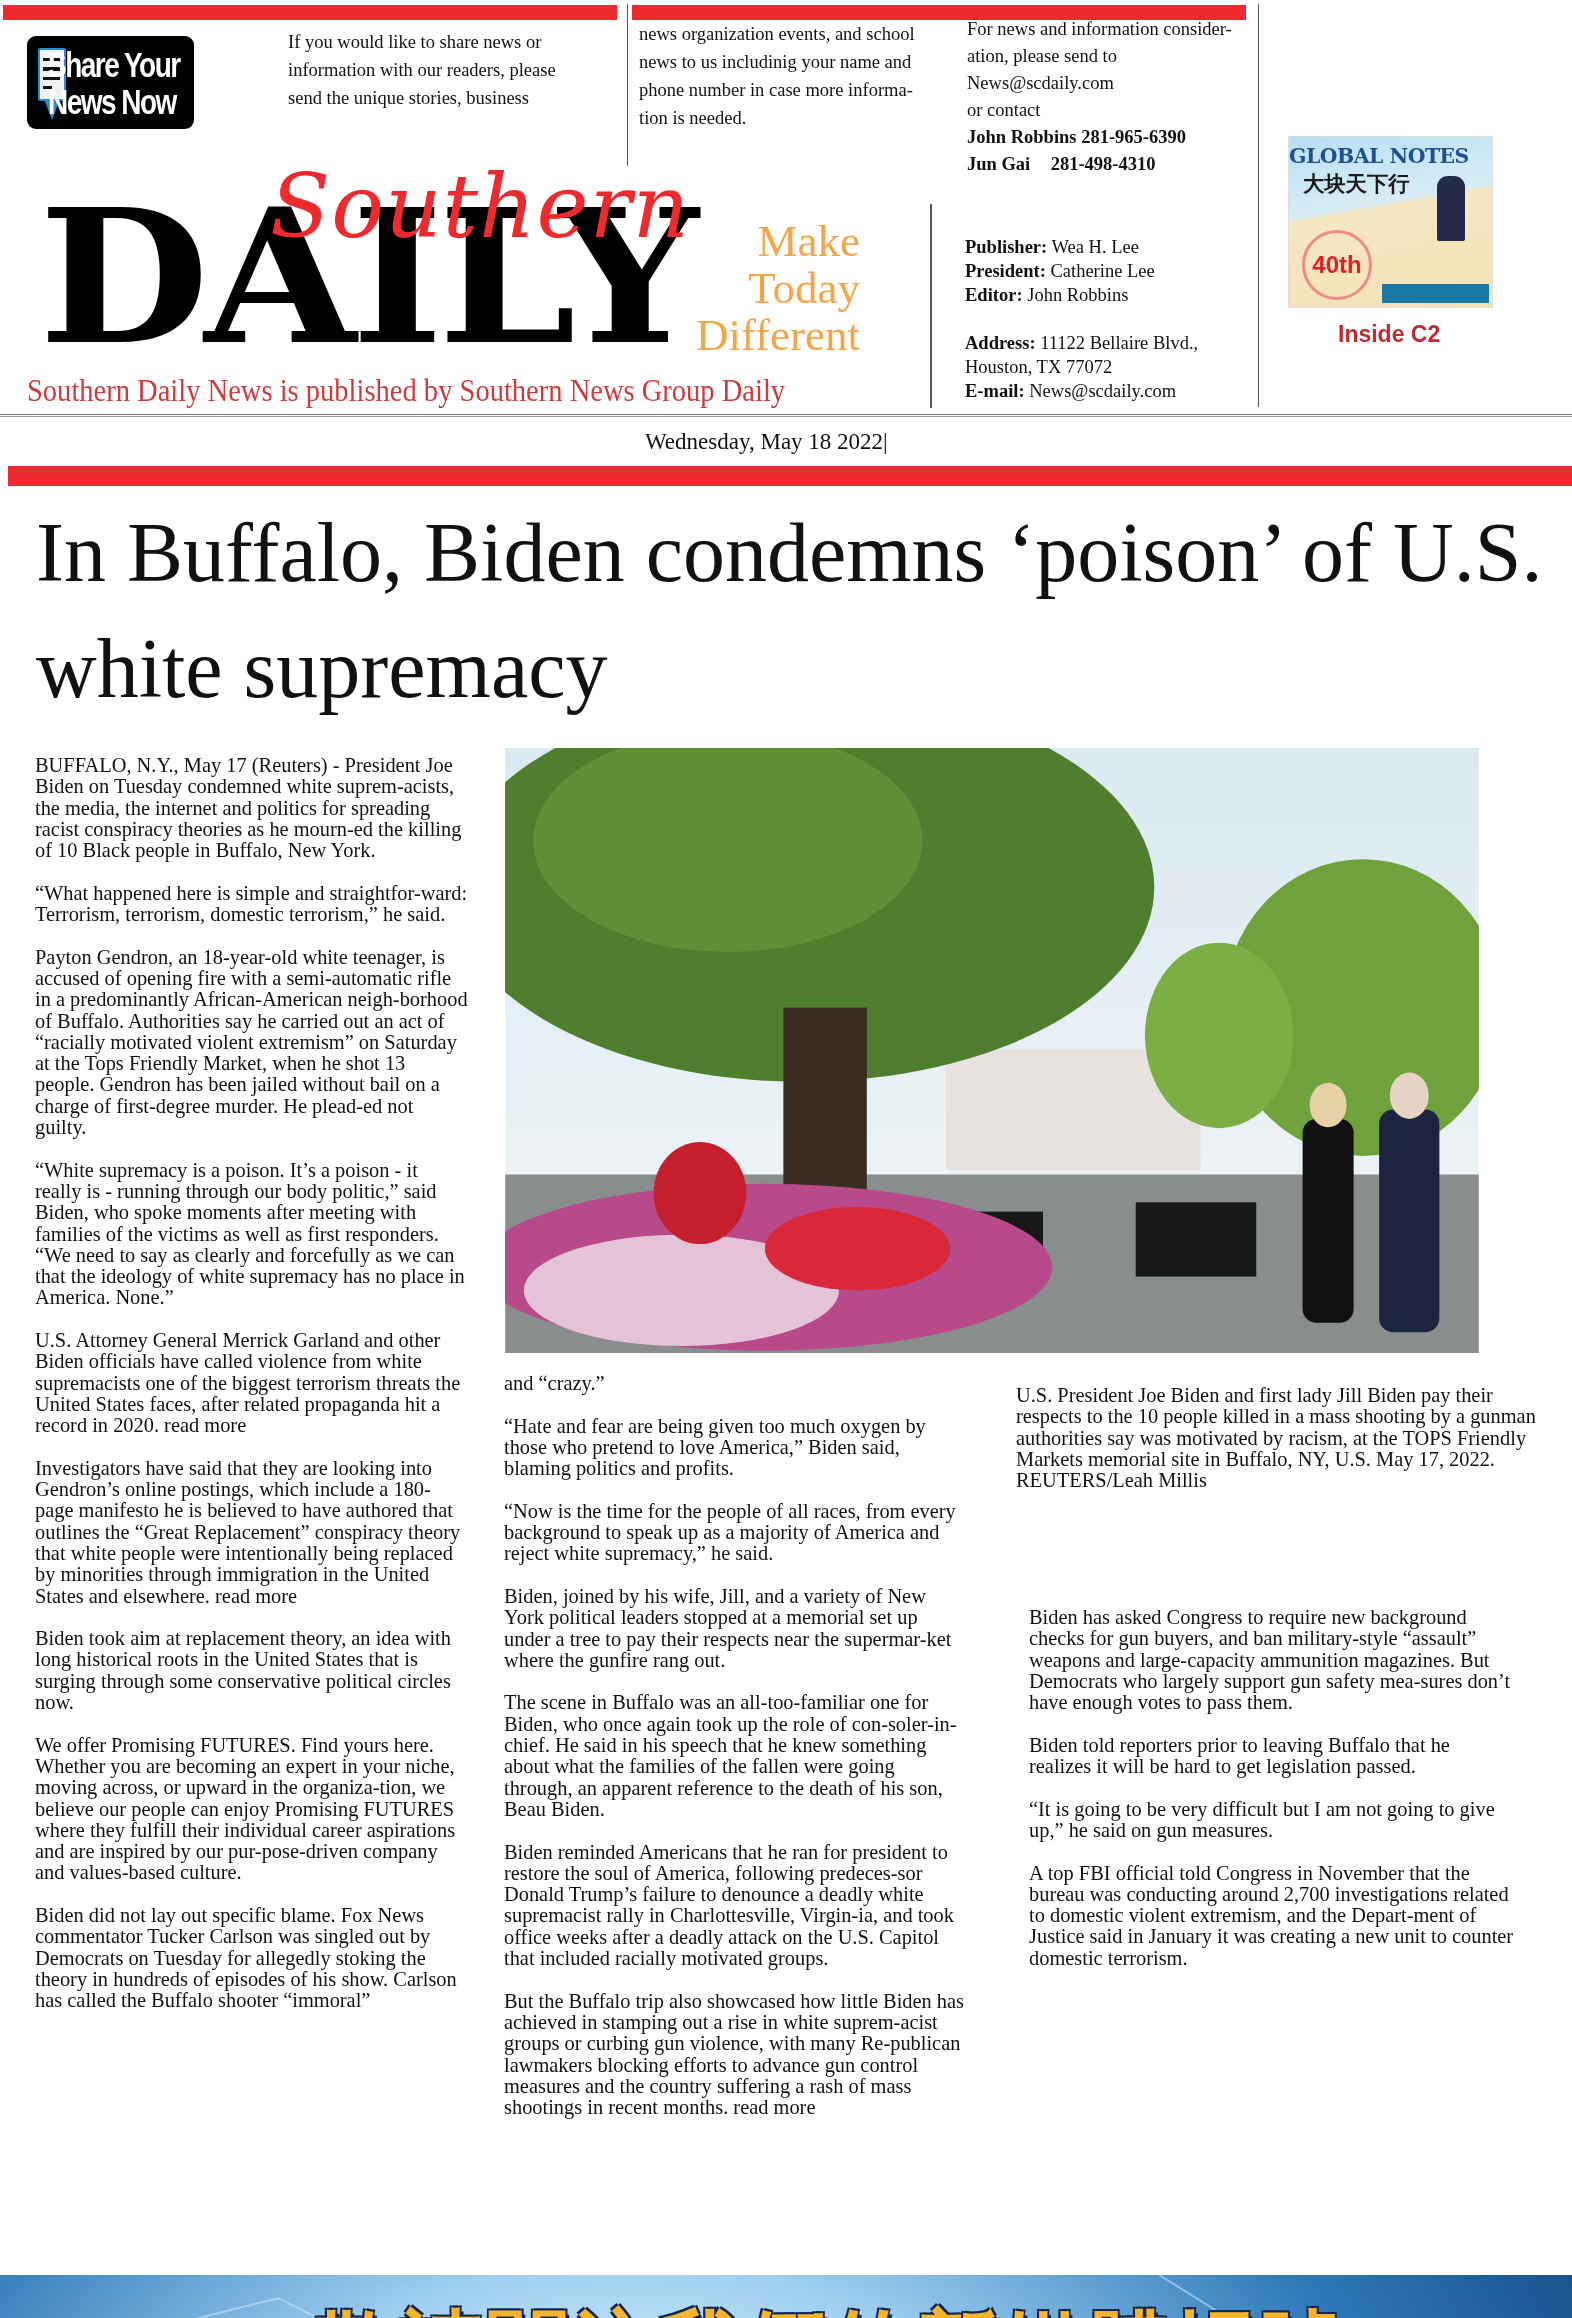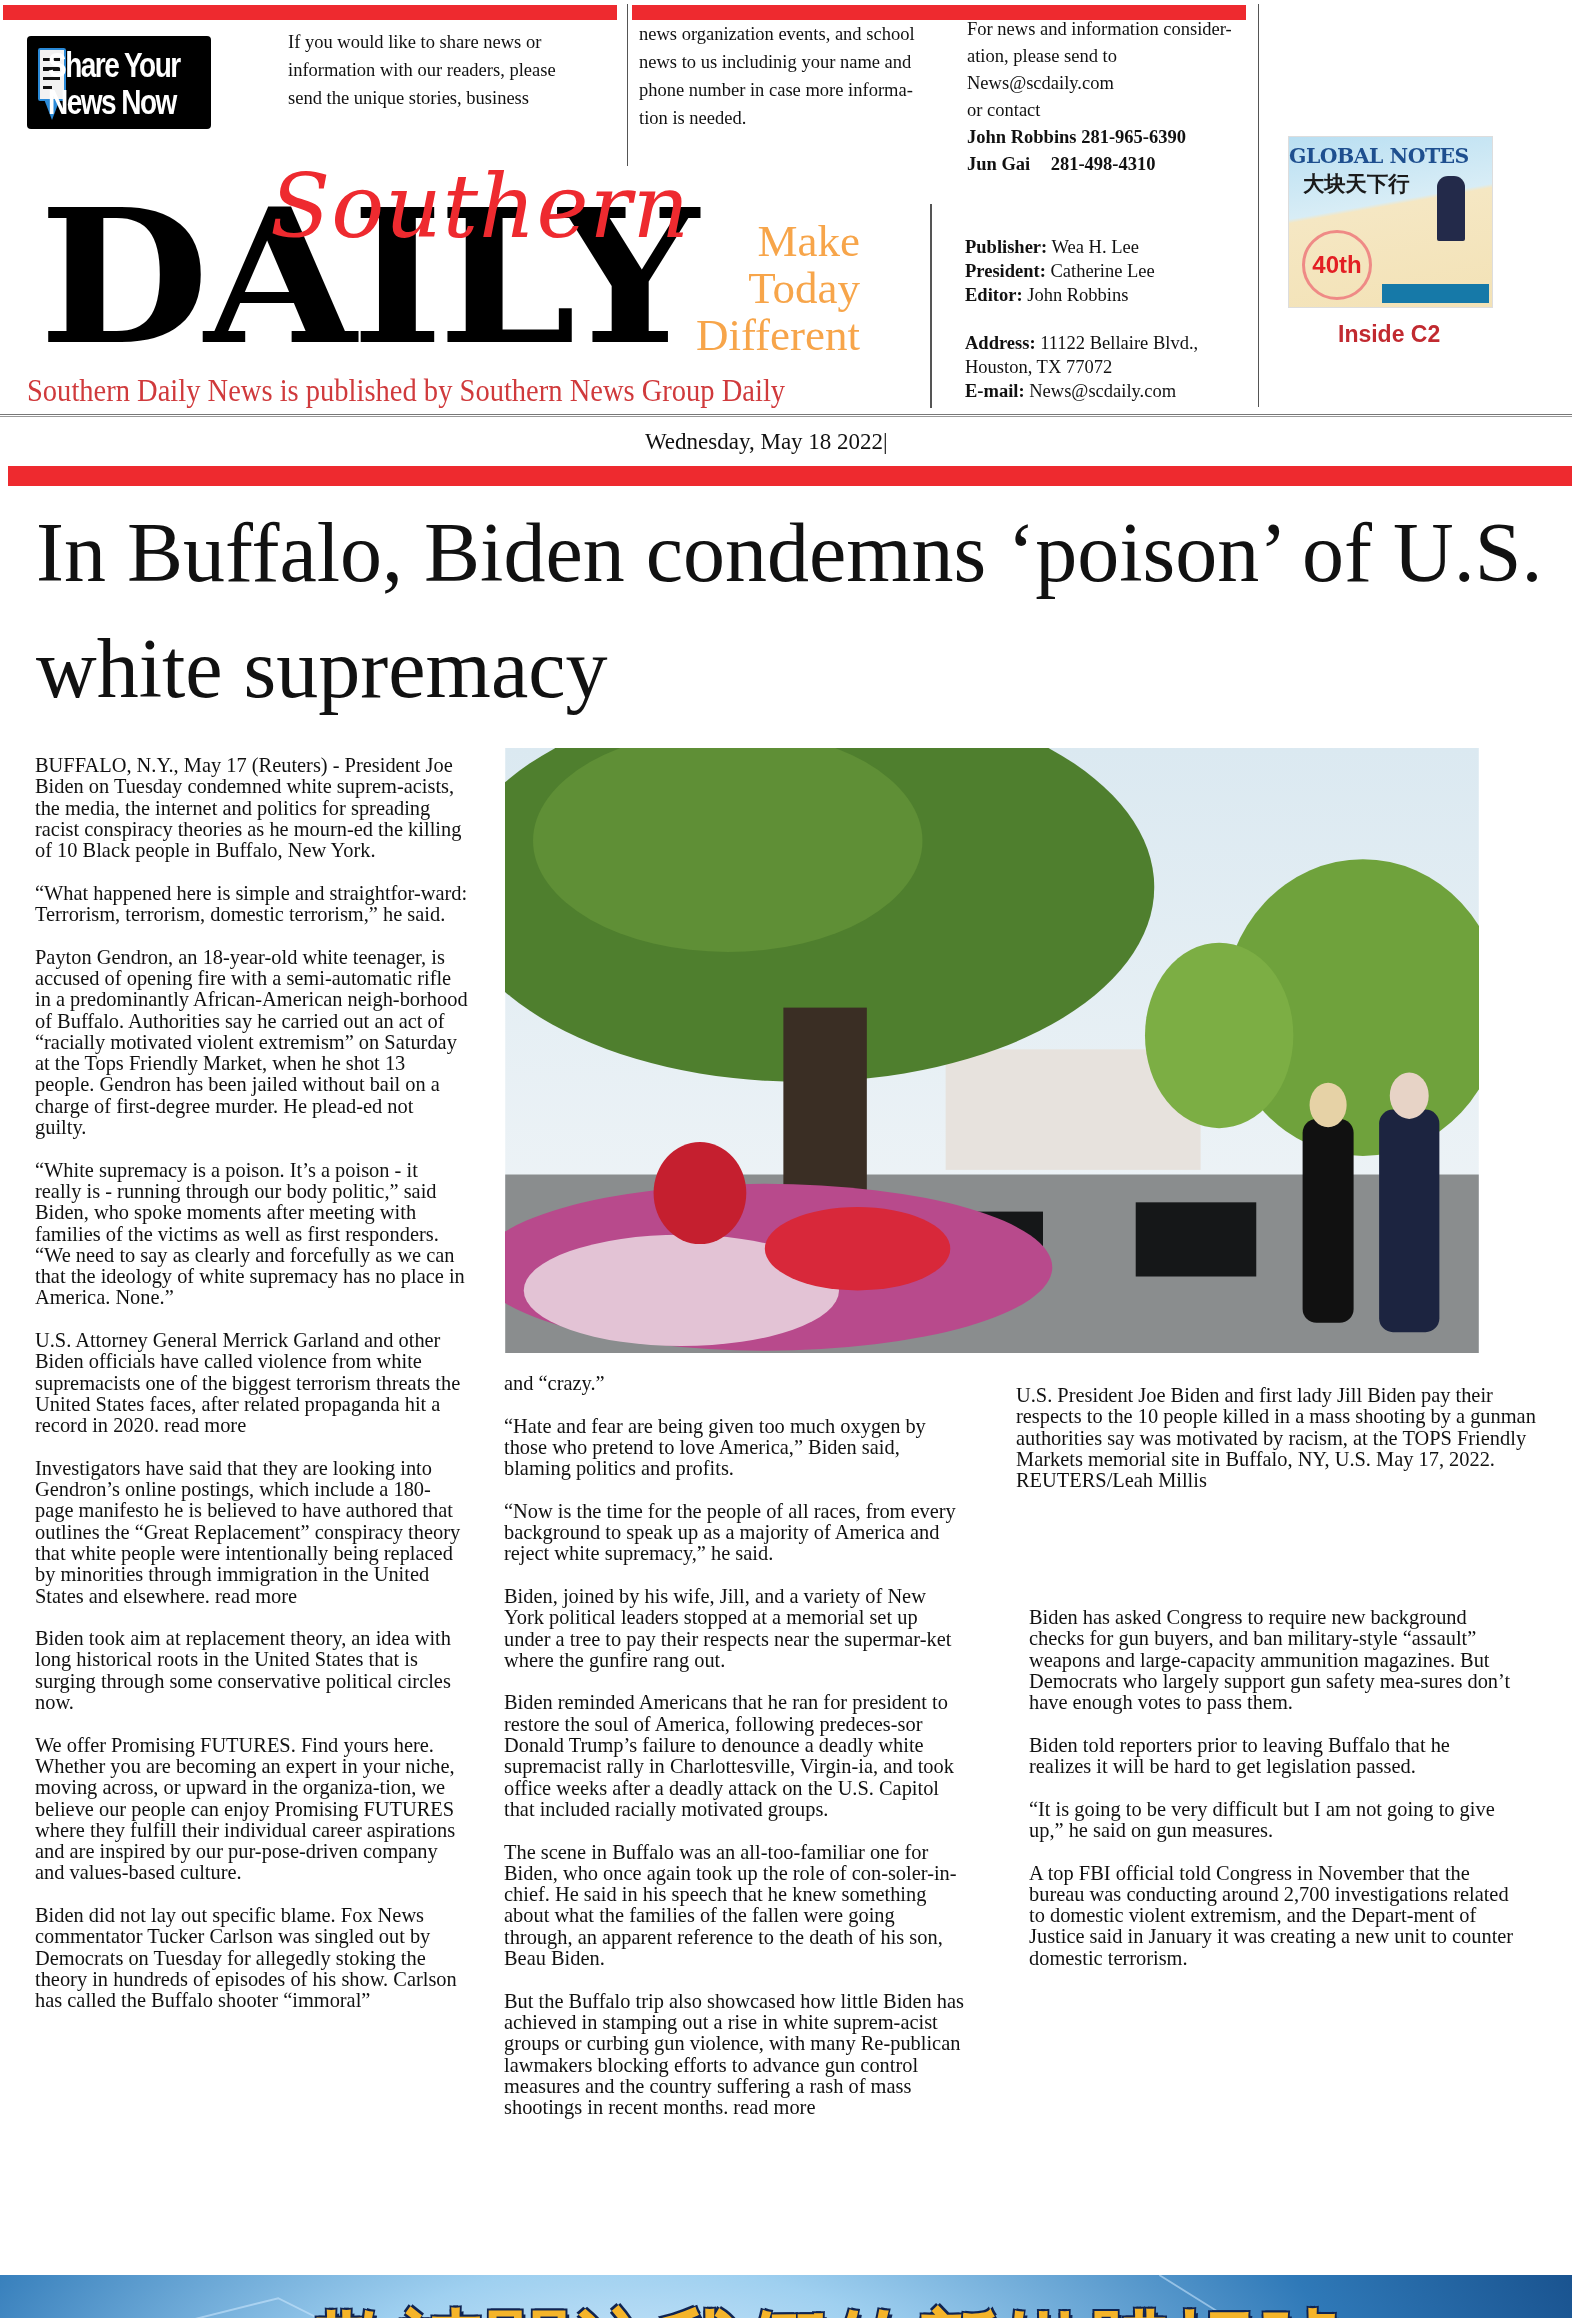--- a/index.html
+++ b/index.html
@@ -5,22 +5,22 @@
   html, body { margin: 0; padding: 0; background: #ffffff; }
   body { width: 1572px; height: 2966px; position: relative; overflow: hidden;
          font-family: "Liberation Serif", "DejaVu Serif", serif; color: #111; }
   .abs { position: absolute; }
   .redbar { background: #ee2a2f; }
   .vline { position: absolute; width: 1.9px; background: #555; }
   .hdr-text { font-size: 18.5px; line-height: 28px; color: #111; }
   .hdr-text b { font-weight: bold; }
 
   
-  .share-box { left: 27px; top: 36px; width: 184px; height: 93px; background: #000;
-               border-radius: 4px; display: flex; align-items: center; }
+  .share-box { left: 27px; top: 36px; width: 167px; height: 93px; background: #000;
+               border-radius: 9px; display: flex; align-items: center; }
   .share-doc { width: 28px; height: 70px; margin-left: 11px; margin-right: 10.2px; position: relative; }
   .share-doc .body { position: absolute; left: 0; top: 0; width: 28px; height: 53px; background: #f2f2f2;
                      border: 2.8px solid #2a8ad8; box-sizing: border-box; border-radius: 2.3px; }
   .share-doc .line { position: absolute; left: 4.6px; height: 3.7px; background: #111; }
   .share-doc .tail { position: absolute; left: 5.6px; top: 51px; width: 0; height: 0;
                      border-left: 8.3px solid transparent; border-right: 8.3px solid transparent; border-top: 21px solid #2a8ad8; }
   .share-label { color: #fff; font-family: "Liberation Sans", sans-serif; font-weight: bold;
                  font-size: 35px; line-height: 37px; letter-spacing: -1.9px; transform: scaleX(0.8); transform-origin: left; white-space: nowrap; }
 
   
@@ -182,22 +182,22 @@
   <p>Biden took aim at replacement theory, an idea with long historical roots in the United States that is surging through some conservative political circles now.</p>
   <p>We offer Promising FUTURES. Find yours here. Whether you are becoming an expert in your niche, moving across, or upward in the organiza-tion, we believe our people can enjoy Promising FUTURES where they fulfill their individual career aspirations and are inspired by our pur-pose-driven company and values-based culture.</p>
   <p>Biden did not lay out specific blame. Fox News commentator Tucker Carlson was singled out by Democrats on Tuesday for allegedly stoking the theory in hundreds of episodes of his show. Carlson has called the Buffalo shooter “immoral”</p>
 </div>
 
 <div class="abs col col2">
   <p>and “crazy.”</p>
   <p>“Hate and fear are being given too much oxygen by those who pretend to love America,” Biden said, blaming politics and profits.</p>
   <p>“Now is the time for the people of all races, from every background to speak up as a majority of America and reject white supremacy,” he said.</p>
   <p>Biden, joined by his wife, Jill, and a variety of New York political leaders stopped at a memorial set up under a tree to pay their respects near the supermar-ket where the gunfire rang out.</p>
+  <p>The scene in Buffalo was an all-too-familiar one for Biden, who once again took up the role of con-soler-in-chief. He said in his speech that he knew something about what the families of the fallen were going through, an apparent reference to the death of his son, Beau Biden.</p>
   <p>Biden reminded Americans that he ran for president to restore the soul of America, following predeces-sor Donald Trump’s failure to denounce a deadly white supremacist rally in Charlottesville, Virgin-ia, and took office weeks after a deadly attack on the U.S. Capitol that included racially motivated groups.</p>
-  <p>The scene in Buffalo was an all-too-familiar one for Biden, who once again took up the role of con-soler-in-chief. He said in his speech that he knew something about what the families of the fallen were going through, an apparent reference to the death of his son, Beau Biden.</p>
   <p>But the Buffalo trip also showcased how little Biden has achieved in stamping out a rise in white suprem-acist groups or curbing gun violence, with many Re-publican lawmakers blocking efforts to advance gun control measures and the country suffering a rash of mass shootings in recent months. read more</p>
 </div>
 
 <div class="abs caption">U.S. President Joe Biden and first lady Jill Biden pay their respects to the 10 people killed in a mass shooting by a gunman authorities say was motivated by racism, at the TOPS Friendly Markets memorial site in Buffalo, NY, U.S. May 17, 2022. REUTERS/Leah Millis</div>
 
 <div class="abs col col3">
   <p>Biden has asked Congress to require new background checks for gun buyers, and ban military-style “assault” weapons and large-capacity ammunition magazines. But Democrats who largely support gun safety mea-sures don’t have enough votes to pass them.</p>
   <p>Biden told reporters prior to leaving Buffalo that he realizes it will be hard to get legislation passed.</p>
   <p>“It is going to be very difficult but I am not going to give up,” he said on gun measures.</p>
   <p>A top FBI official told Congress in November that the bureau was conducting around 2,700 investigations related to domestic violent extremism, and the Depart-ment of Justice said in January it was creating a new unit to counter domestic terrorism.</p>

